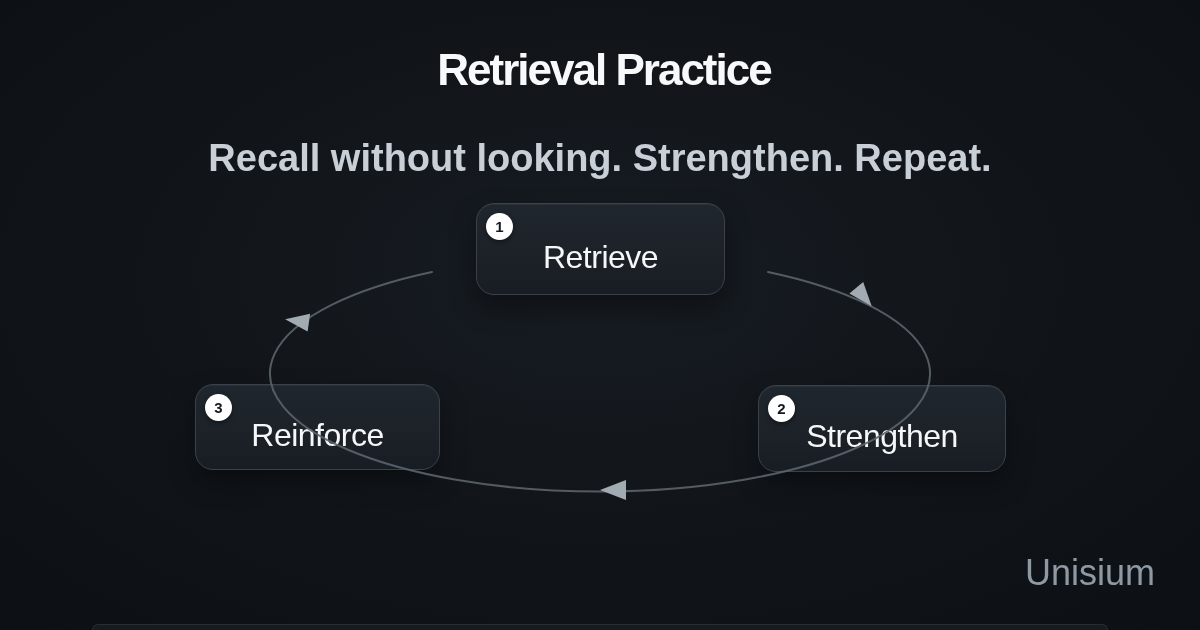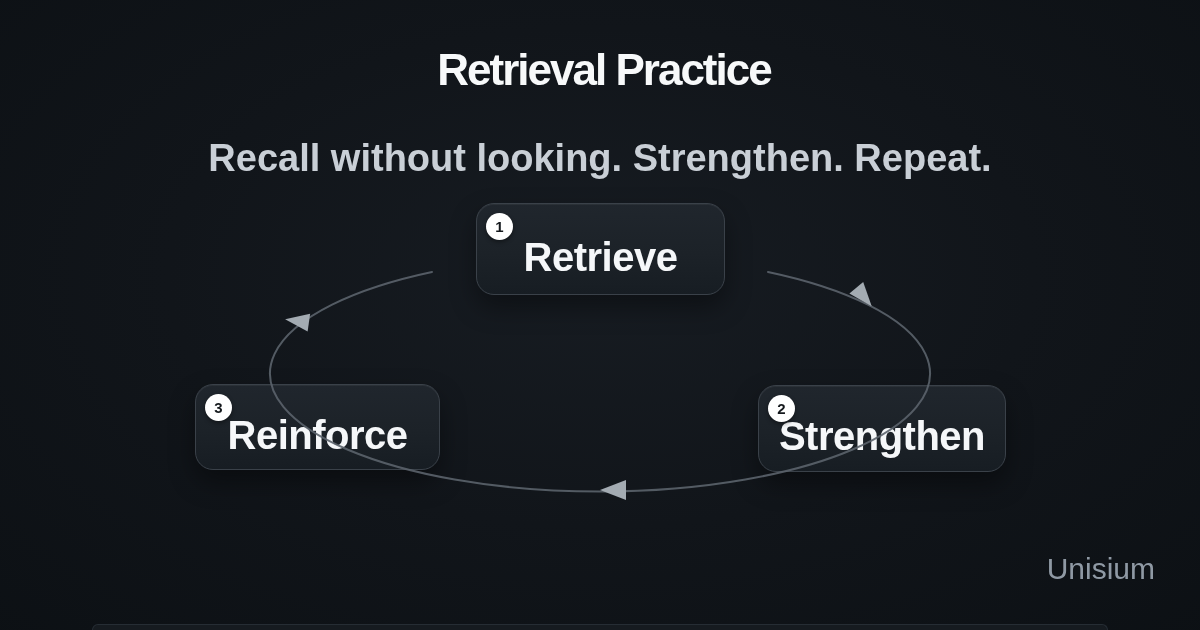--- a/index.html
+++ b/index.html
@@ -78,34 +78,34 @@
     background: var(--badge_bg, #ffffff);
     color: var(--badge_text, #14181c);
     font-size: 15px;
     font-weight: 700;
     display: flex;
     align-items: center;
     justify-content: center;
     box-shadow: 0 2px 4px rgba(0,0,0,0.4);
   }
   .step-node .step-label {
-    font-size: 40px;
-    font-weight: 700;
+    font-size: 32px;
+    font-weight: 400;
     letter-spacing: -0.5px;
     color: #f5f7f9;
     white-space: nowrap;
   }
   #node-retrieve    { left: 476px; top: 203px; width: 249px; height: 92px; }
   #node-reconstruct { left: 758px; top: 385px; width: 248px; height: 87px; }
   #node-reinforce   { left: 195px; top: 384px; width: 245px; height: 86px; }
   .brand {
     position: absolute;
     right: 45px;
     top: 552px;
-    font-size: 30px;
+    font-size: 36px;
     font-weight: 400;
     color: var(--brand, #8f99a4);
     z-index: 2;
   }
   .bottom-edge {
     position: absolute;
     left: 92px;
     right: 92px;
     bottom: 0;
     height: 5px;

